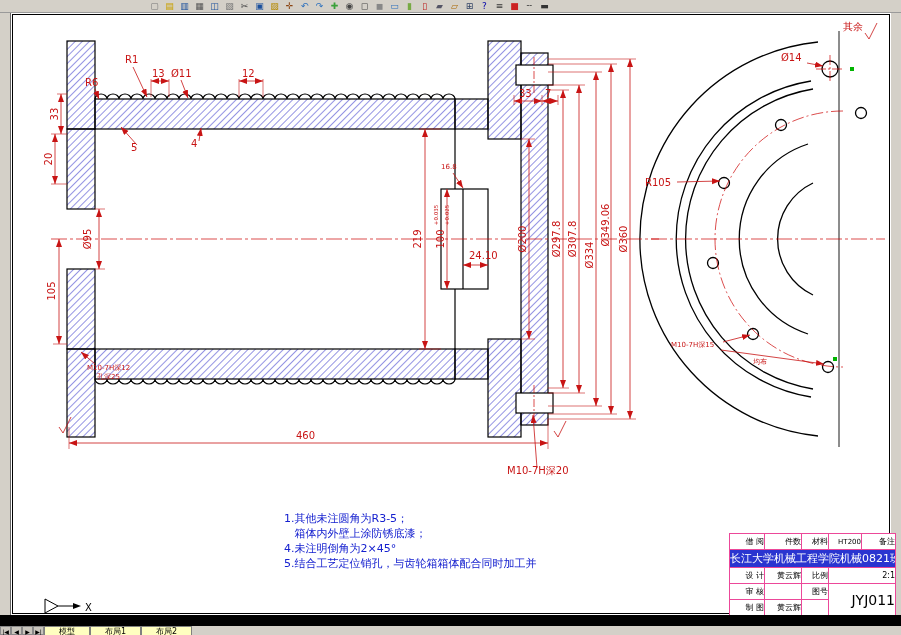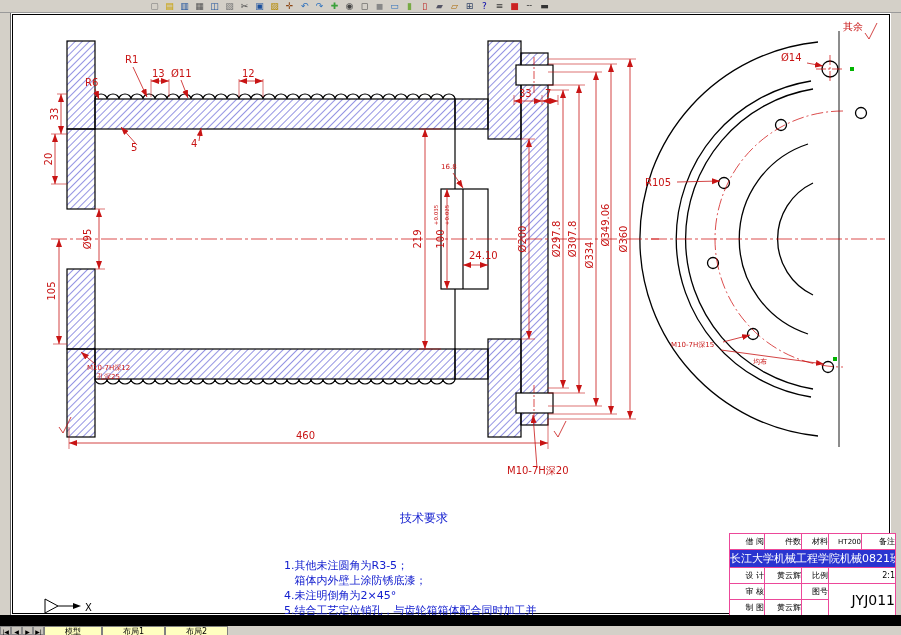--- a/index.html
+++ b/index.html
@@ -28,21 +28,21 @@
   .tblock td.tiny{font-size:7px;}
   .tblock td.school{background:#2a35d0;color:#fff;font-size:11px;height:17px;}
   .tblock td.dno{font-size:14px;}
   
   .cmd{position:absolute;left:0;top:615px;width:901px;height:11px;background:#000;}
   
   .tabsbar{position:absolute;left:0;top:626px;width:901px;height:9px;background:#d4d0c8;
            display:flex;align-items:flex-end;font-size:8px;}
   .tnav{width:11px;height:9px;font-size:6px;line-height:9px;text-align:center;background:#c9c5bd;
         border:1px solid #8a8a8a;box-sizing:border-box;}
-  .tab{padding:0 20px;height:9px;line-height:9px;background:#ffffc0;border:1px solid #808080;
+  .tab{padding:0 14px;height:9px;line-height:9px;background:#ffffc0;border:1px solid #808080;
        border-bottom:none;box-sizing:border-box;color:#000;}
 </style>
 </head>
 <body>
 
 <div class="toolbar">
   <span style="display:flex;gap:2px;">
       <span class="tb-icon" style="color: rgb(119, 119, 119);">▢</span>
       <span class="tb-icon" style="color: rgb(200, 160, 0);">▤</span>
       <span class="tb-icon" style="color: rgb(26, 79, 156);">▥</span>
@@ -236,21 +236,20 @@
 
     <g>
       <path d="M34 586 L34 600 L47 593 Z" fill="none" stroke="#000" stroke-width="1"></path>
       <line x1="47" y1="593" x2="66" y2="593" stroke="#000" stroke-width="1"></line>
       <path d="M70 593 l-8 -3 l0 6 z" fill="#000"></path>
       <text x="74" y="598" font-size="10" fill="#000">X</text>
     </g>
   </svg>
 
   <div class="tech">
-    <div class="tech-title">技术要求</div>
     <div><div class="tech-line">1.其他未注圆角为R3-5；</div><div class="tech-line">   箱体内外壁上涂防锈底漆；</div><div class="tech-line">4.未注明倒角为2×45°</div><div class="tech-line">5.结合工艺定位销孔，与齿轮箱箱体配合同时加工并</div></div>
   </div>
 
   <table class="tblock">
     <tbody>
         <tr>
       <td style="width:34px">借 阅</td>
       <td style="width:36px">件数</td>
       <td style="width:26px">材料</td>
       <td style="width:32px" class="tiny">HT200</td>

